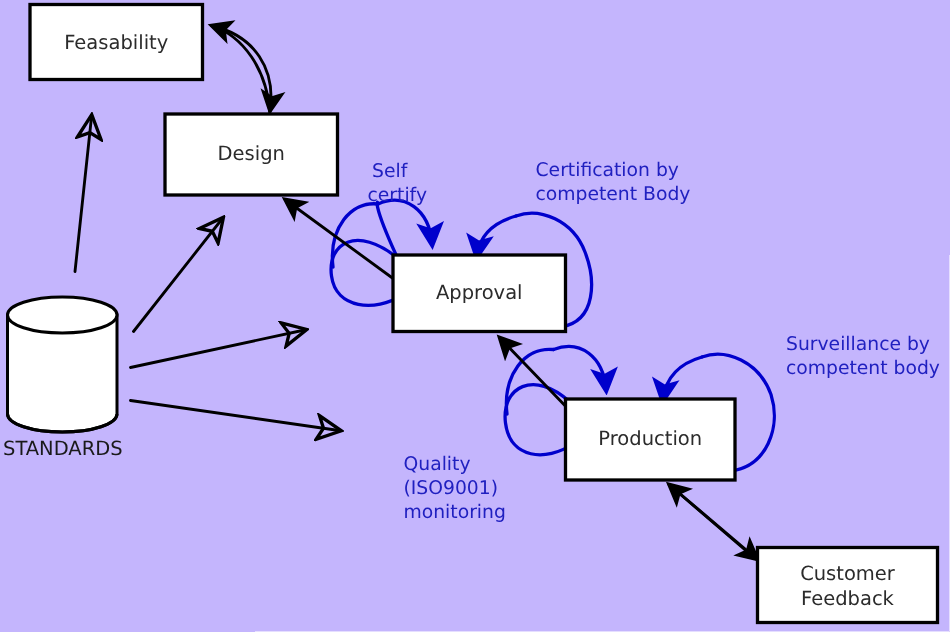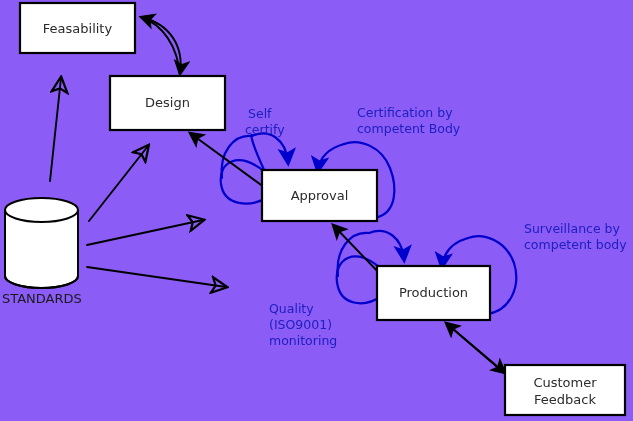--- a/index.html
+++ b/index.html
@@ -10,21 +10,21 @@
   body {
     width: 633px;
     height: 421px;
     font-family: "DejaVu Sans", sans-serif;
     overflow: hidden;
   }
   #diagram-root {
     position: relative;
     width: 633px;
     height: 421px;
-    background: #8b5cf6;
+    background: #c4b5fd;
   }
   svg#diagram {
     display: block;
     width: 633px;
     height: 421px;
   }
   .node-box {
     fill: #ffffff;
     stroke: #000000;
     stroke-width: 2.2;

